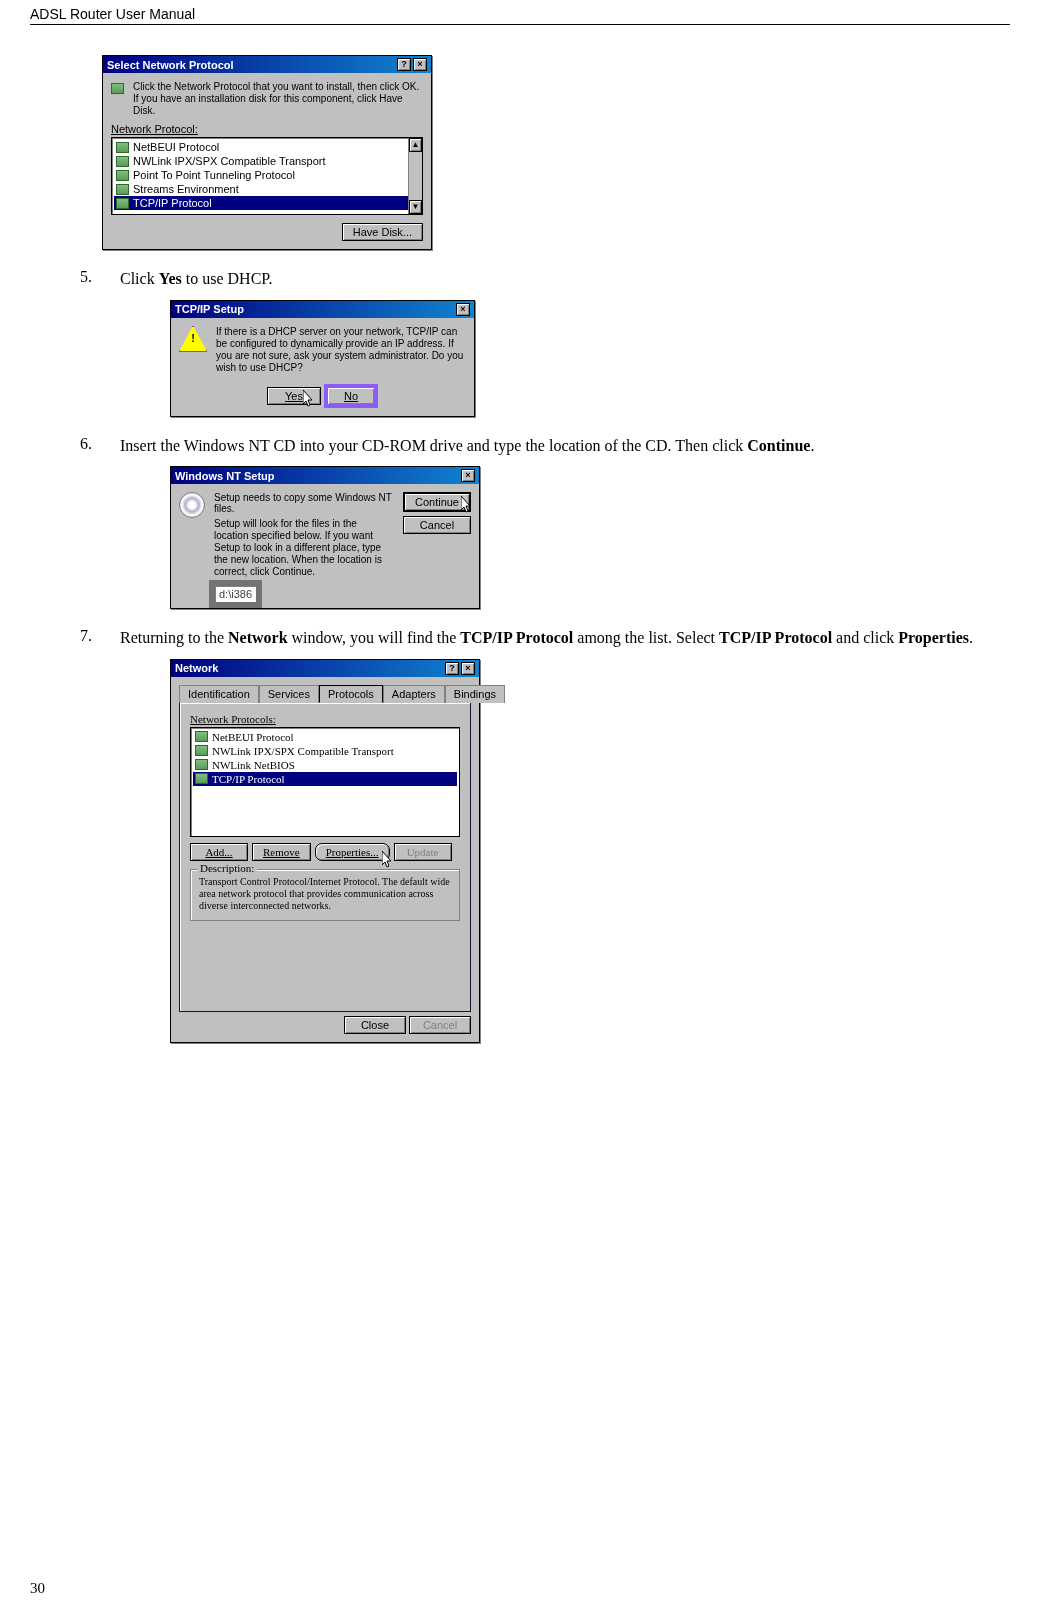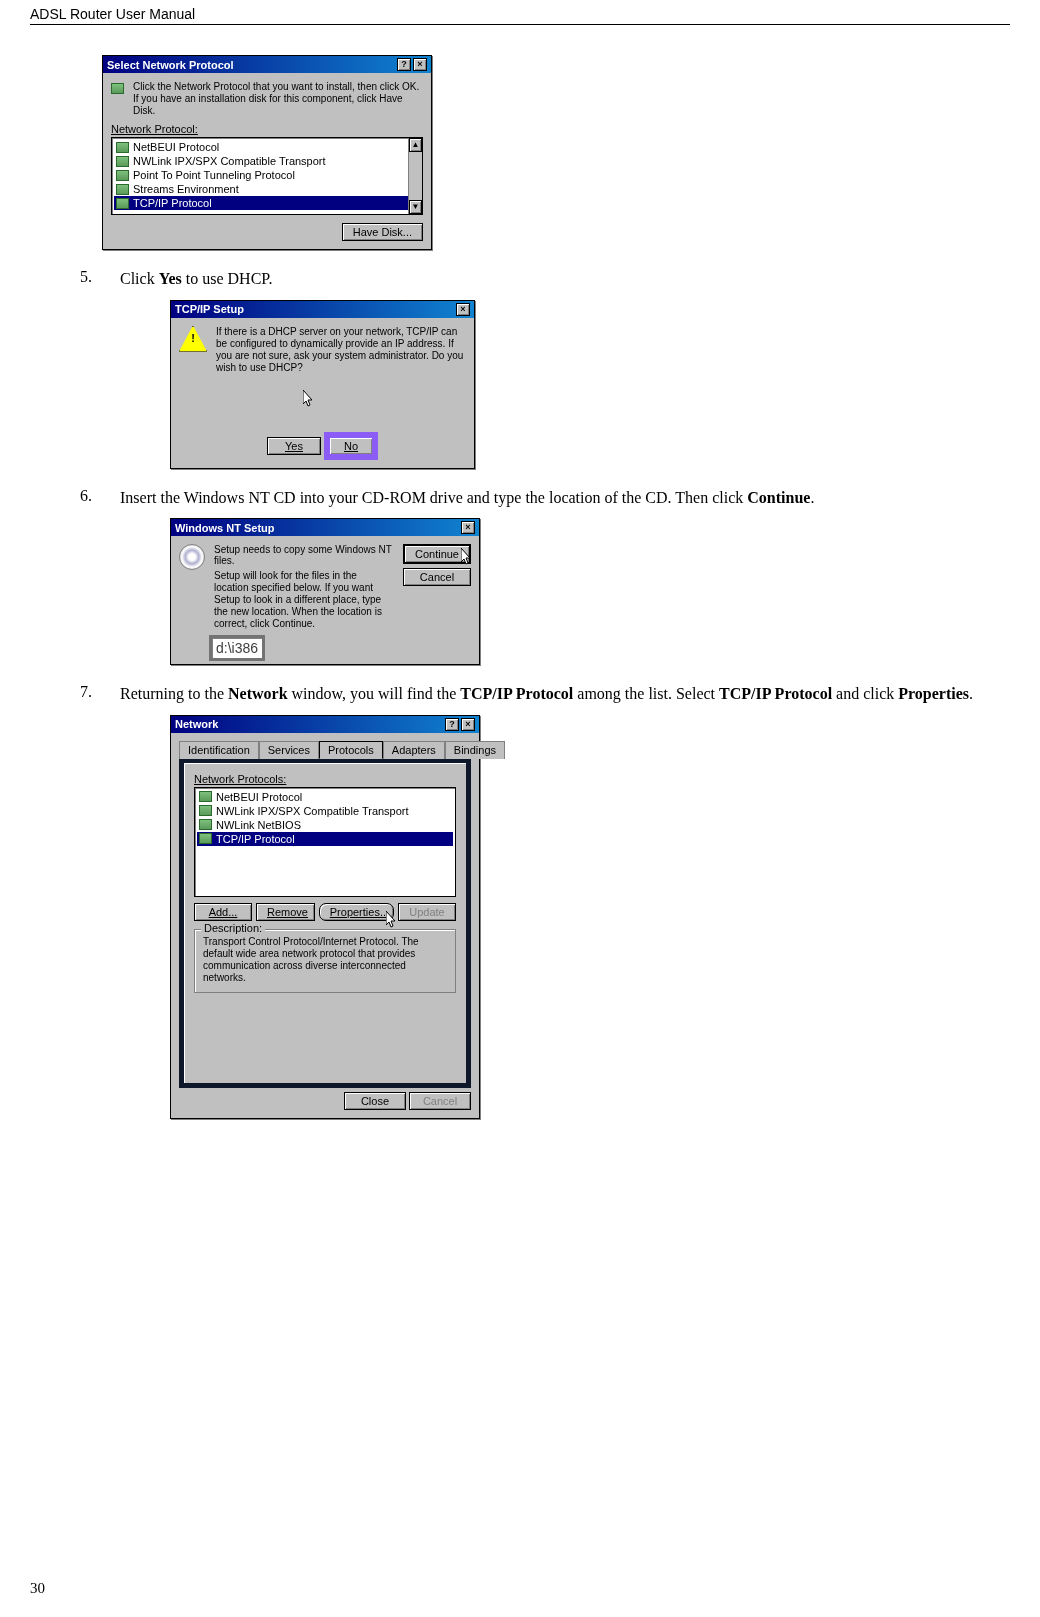--- a/index.html
+++ b/index.html
@@ -131,23 +131,24 @@
     border: 1px solid #808080;
     border-bottom: none;
     font-size: 11px;
   }
   .tab.active {
     border: 1px solid #000;
     border-bottom: 1px solid #c0c0c0;
     position: relative; z-index: 2;
   }
   .tabpanel {
-    border: 5px solid #0f172a;
+    border: 1px solid #0f172a;
     box-shadow: inset 1px 1px 0 #fff;
     padding: 10px;
+    font-family: Liberation Serif, serif;
   }
   .groupbox {
     border: 1px solid #808080;
     box-shadow: inset 1px 1px 0 #fff;
     padding: 6px 8px 8px;
     margin-top: 8px;
     position: relative;
   }
   .groupbox > .legend {
     position: absolute; top: -8px; left: 6px;
@@ -163,23 +164,23 @@
   }
   .warn-icon::after { content: "!"; position:absolute; left:0; right:0; top:5px; text-align:center; font-weight:bold; }
   .cd-icon {
     width: 26px; height: 26px;
     border-radius: 50%;
     background: radial-gradient(circle,#fff 20%, #b0b0d0 40%, #fff 60%, #ccc 80%);
     border: 1px solid #808080;
     display: inline-block;
   }
   .field-input {
-    background: #fff; border: 3px solid #737373;
+    background: #fff; border: 6px solid #737373;
     box-shadow: inset 1px 1px 0 #808080;
-    padding: 2px 4px; font-size: 14px;
+    padding: 2px 4px; font-size: 11px;
     width: 100px;
     color: #404040;
   }
   .underline-letter { text-decoration: underline; }
   .row { display: flex; gap: 9px; align-items: flex-start; }
   .cursor {
     position:absolute; width:12px; height:18px;
     pointer-events:none;
   }
   .cursor svg { width:12px; height:18px; }
@@ -260,21 +261,21 @@
             <span class="ctrl-btn">×</span>
           </span>
       </div>
       <div class="win-body">
         <div class="row">
           <span class="warn-icon" style="flex-shrink:0;"></span>
           <div style="font-size:10px; line-height:1.2;">If there is a DHCP server on your network, TCP/IP can be configured to dynamically provide an IP address. If you are not sure, ask your system administrator. Do you wish to use DHCP?</div>
         </div>
         <div style="text-align:center; margin-top:10px; position:relative;">
           <span class="btn95" style="min-width:54px;"><span class="underline-letter">Yes</span></span>
-          <span class="btn95" style="border:6px solid #8b5cf6; min-width:54px;margin-top:48px;"><span class="underline-letter">No</span></span>
+          <span class="btn95" style="border:4px solid #8b5cf6; min-width:54px;"><span class="underline-letter">No</span></span>
           <span class="cursor" style="left:124px; top:6px;">
             <svg viewBox="0 0 12 18">
                 <path d="M0 0 L0 14 L3 11 L5 16 L7 15 L5 10 L9 10 Z" fill="#fff" stroke="#000" stroke-width="1"></path>
               </svg>
           </span>
         </div>
       </div>
     </div>
   </div>
 

